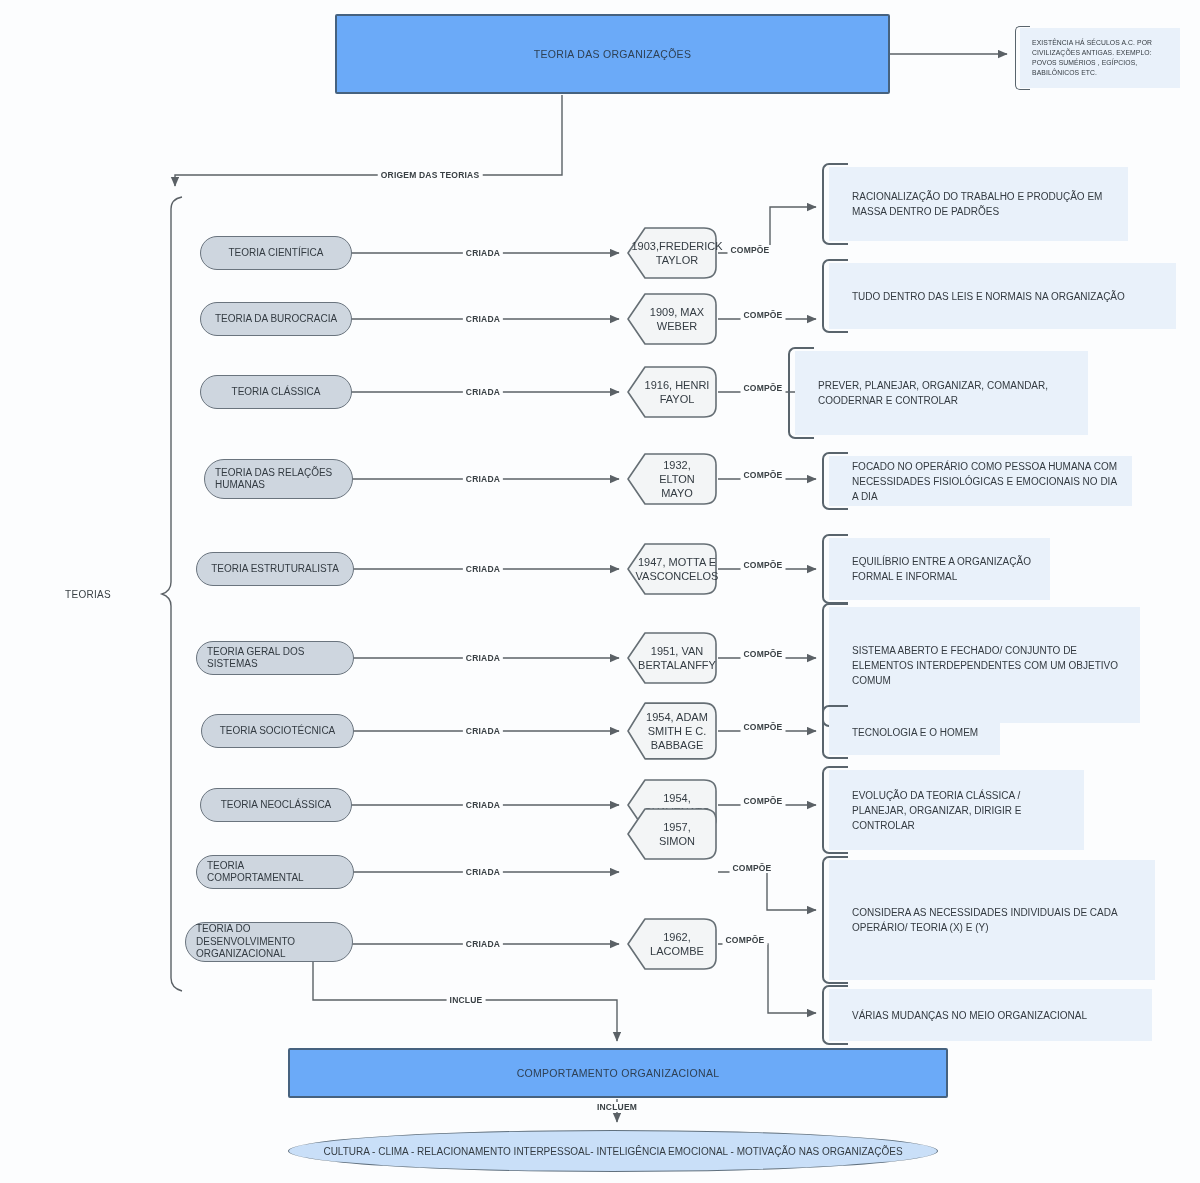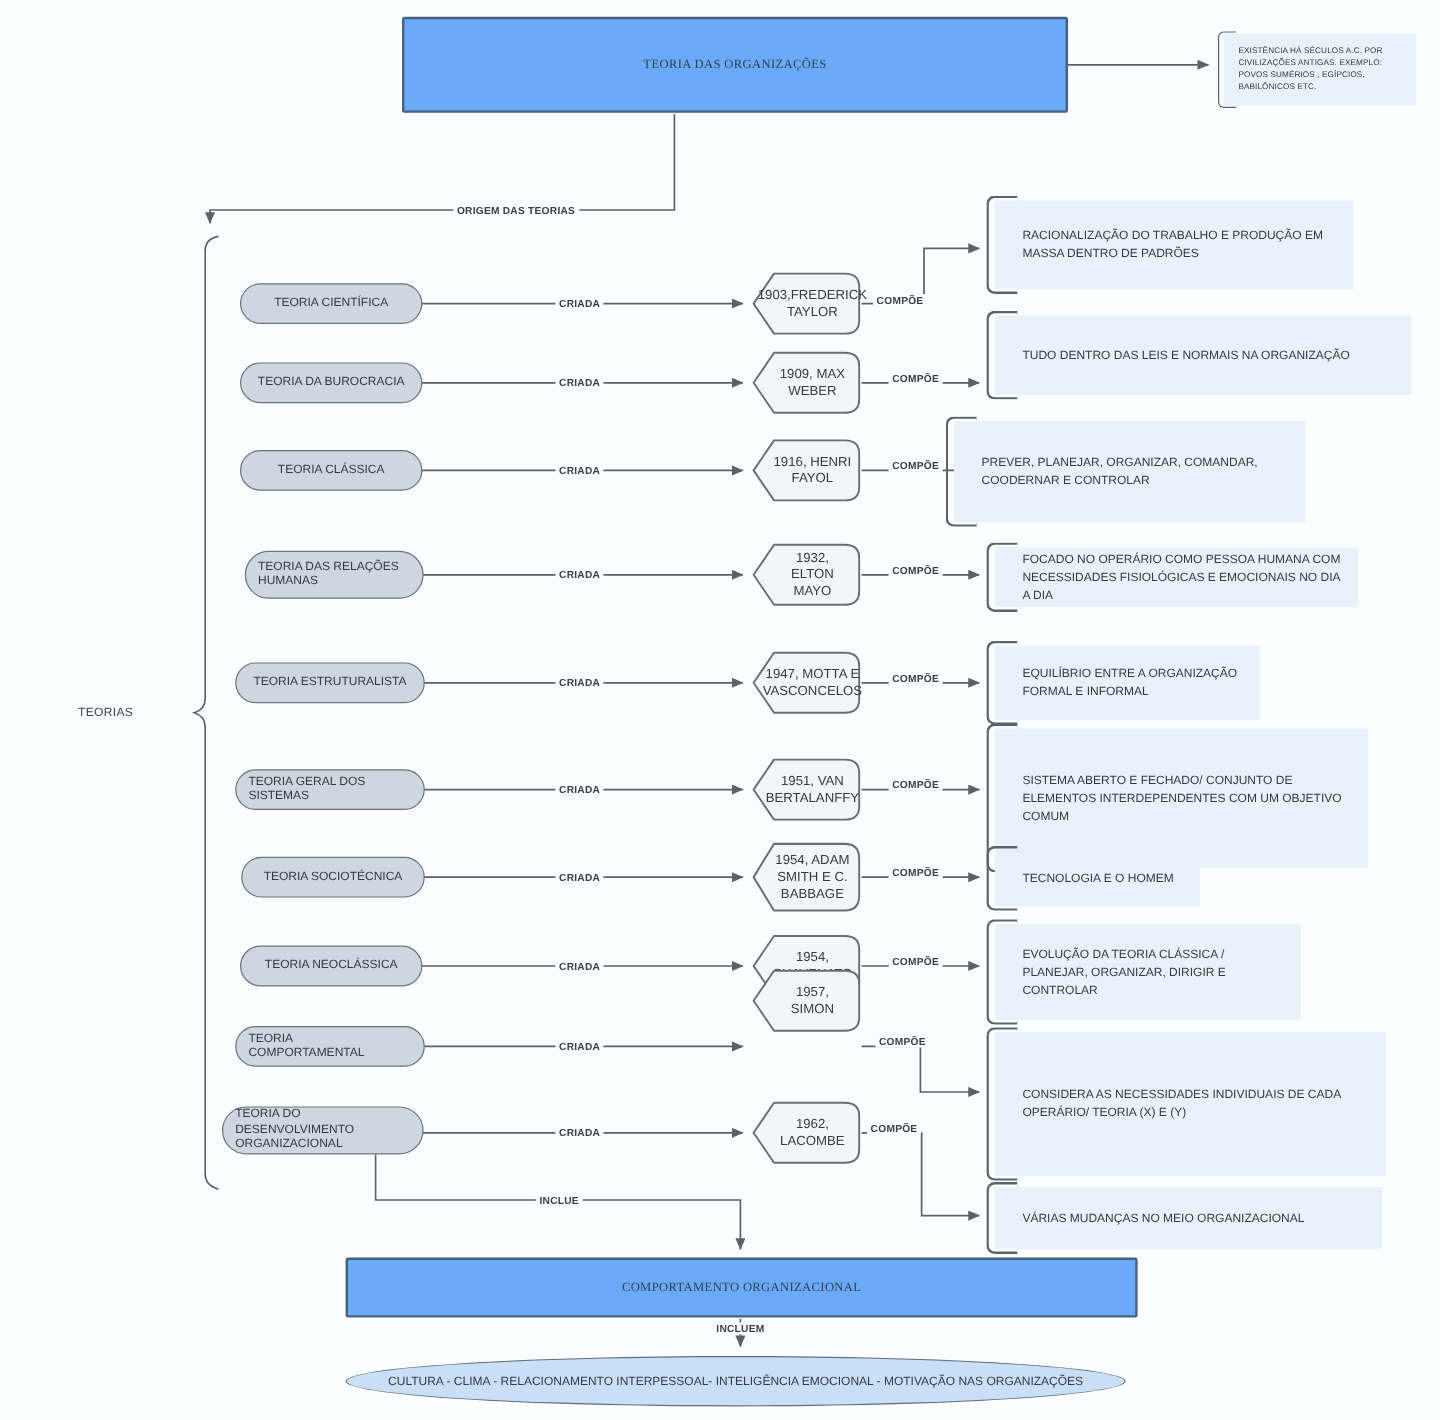--- a/index.html
+++ b/index.html
@@ -2,21 +2,21 @@
 <html><head>
 <meta charset="utf-8">
 <style>
   html,body { margin:0; padding:0; background:#ffffff; }
   .canvas { position:relative; width:1200px; height:1183px; background:#FCFDFE;
             font-family:"Liberation Sans", sans-serif; overflow:hidden; }
   .lines { position:absolute; left:0; top:0; z-index:1; }
 
   .box-blue { position:absolute; background:#6BAAF8; border:2px solid #46627F; border-radius:2px;
               display:flex; align-items:center; justify-content:center; text-align:center;
-              font-size:10.5px; color:#2E4054; letter-spacing:.3px; z-index:2; box-sizing:border-box;font-family:Liberation Serif, serif; }
+              font-size:10.5px; color:#2E4054; letter-spacing:.3px; z-index:2; box-sizing:border-box; }
 
   .stadium { position:absolute; background:#CED6DF; border:1.5px solid #6A747E; border-radius:22px;
              display:flex; align-items:center; justify-content:center; text-align:left;
              font-size:10px; color:#333B42; line-height:1.25; padding:0 10px; z-index:2; box-sizing:border-box; }
 
   .hex { position:absolute; z-index:2; }
   .hex svg { position:absolute; inset:0; width:100%; height:100%; }
   .hex-text { position:absolute; inset:0; display:flex; align-items:center; justify-content:center;
               text-align:center; font-size:11px; color:#333B42; line-height:1.3;
               padding:2px 8px 2px 18px; box-sizing:border-box; z-index:1; }

